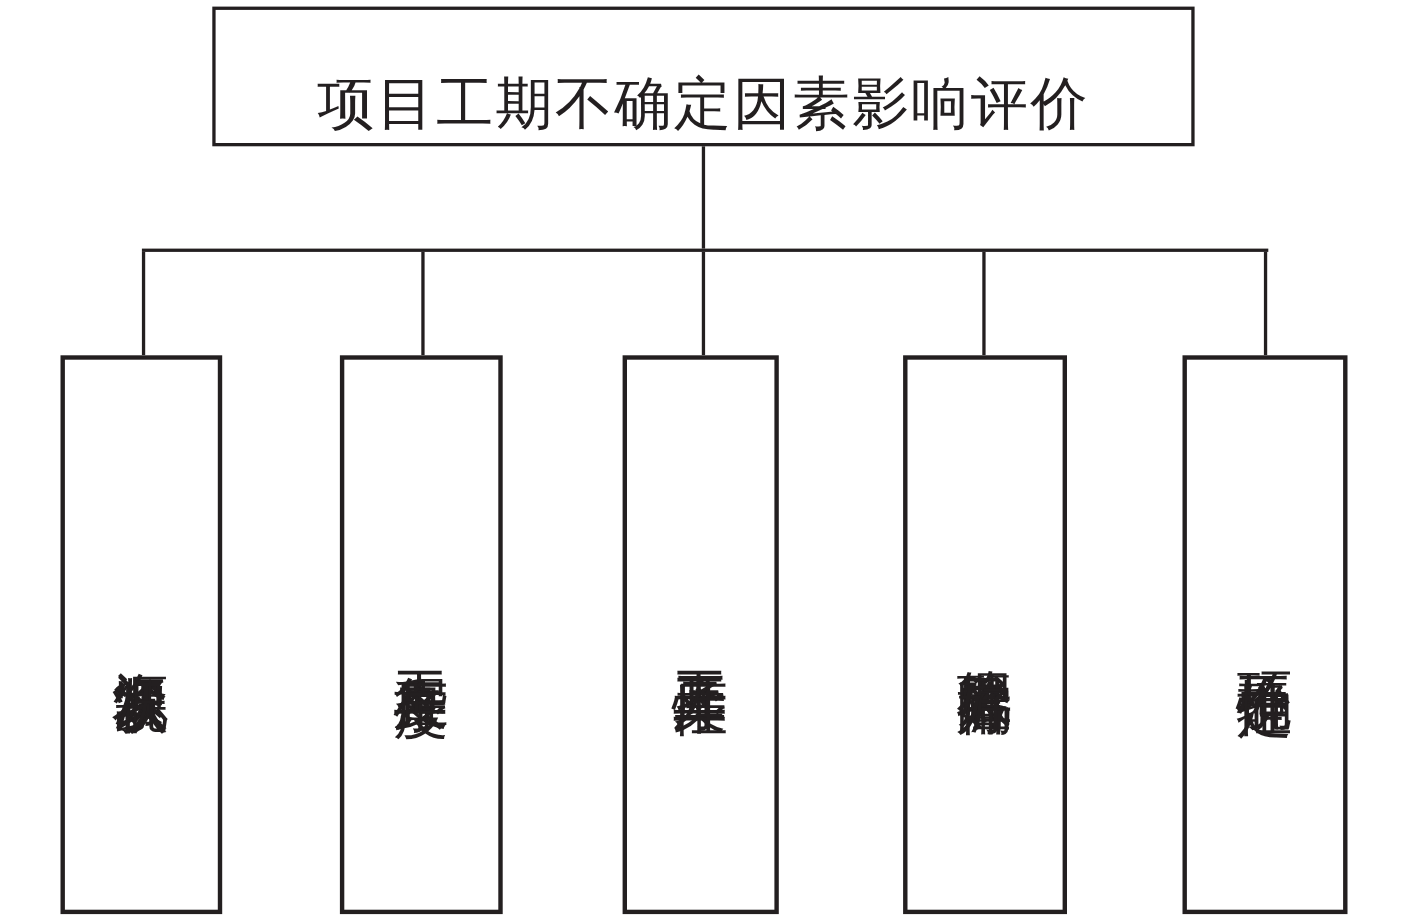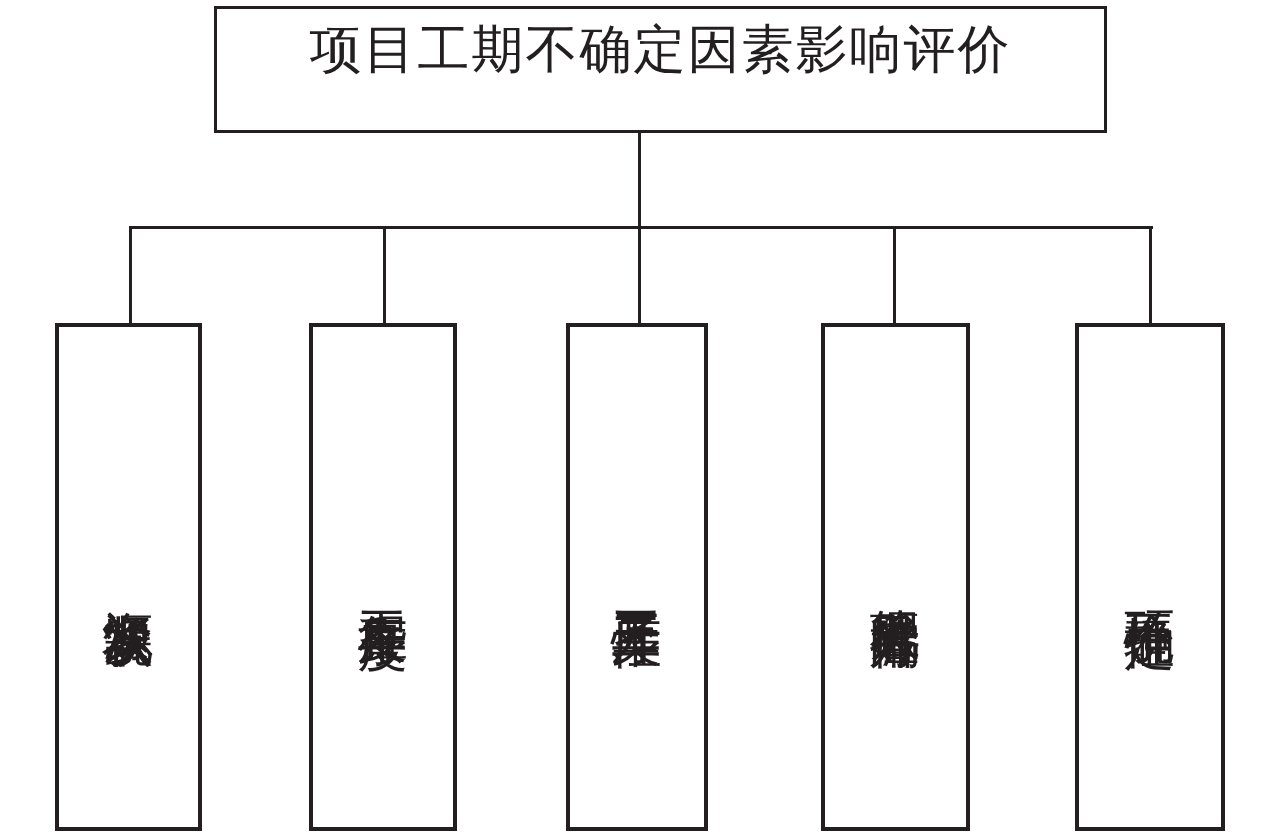--- a/index.html
+++ b/index.html
@@ -17,23 +17,22 @@
     color: var(--line);
     overflow: hidden;
   }
   
   .root-box {
     position: absolute;
     left: 193px; top: 6px;
     width: 893px; height: 127px;
     border: 3px solid var(--line);
     display: flex;
-    align-items: flex-start;
+    align-items: flex-end;
     justify-content: center;
-    margin-left: 21px;
   }
   .root-box .title-text {
     font-size: 52px;
     letter-spacing: 2px;
     white-space: nowrap;
     padding-top: 6px;
   }
   
   .connector { position: absolute; background: var(--line); }
   .stem   { left: 638px; top: 133px; width: 3px;  height: 93px; }

